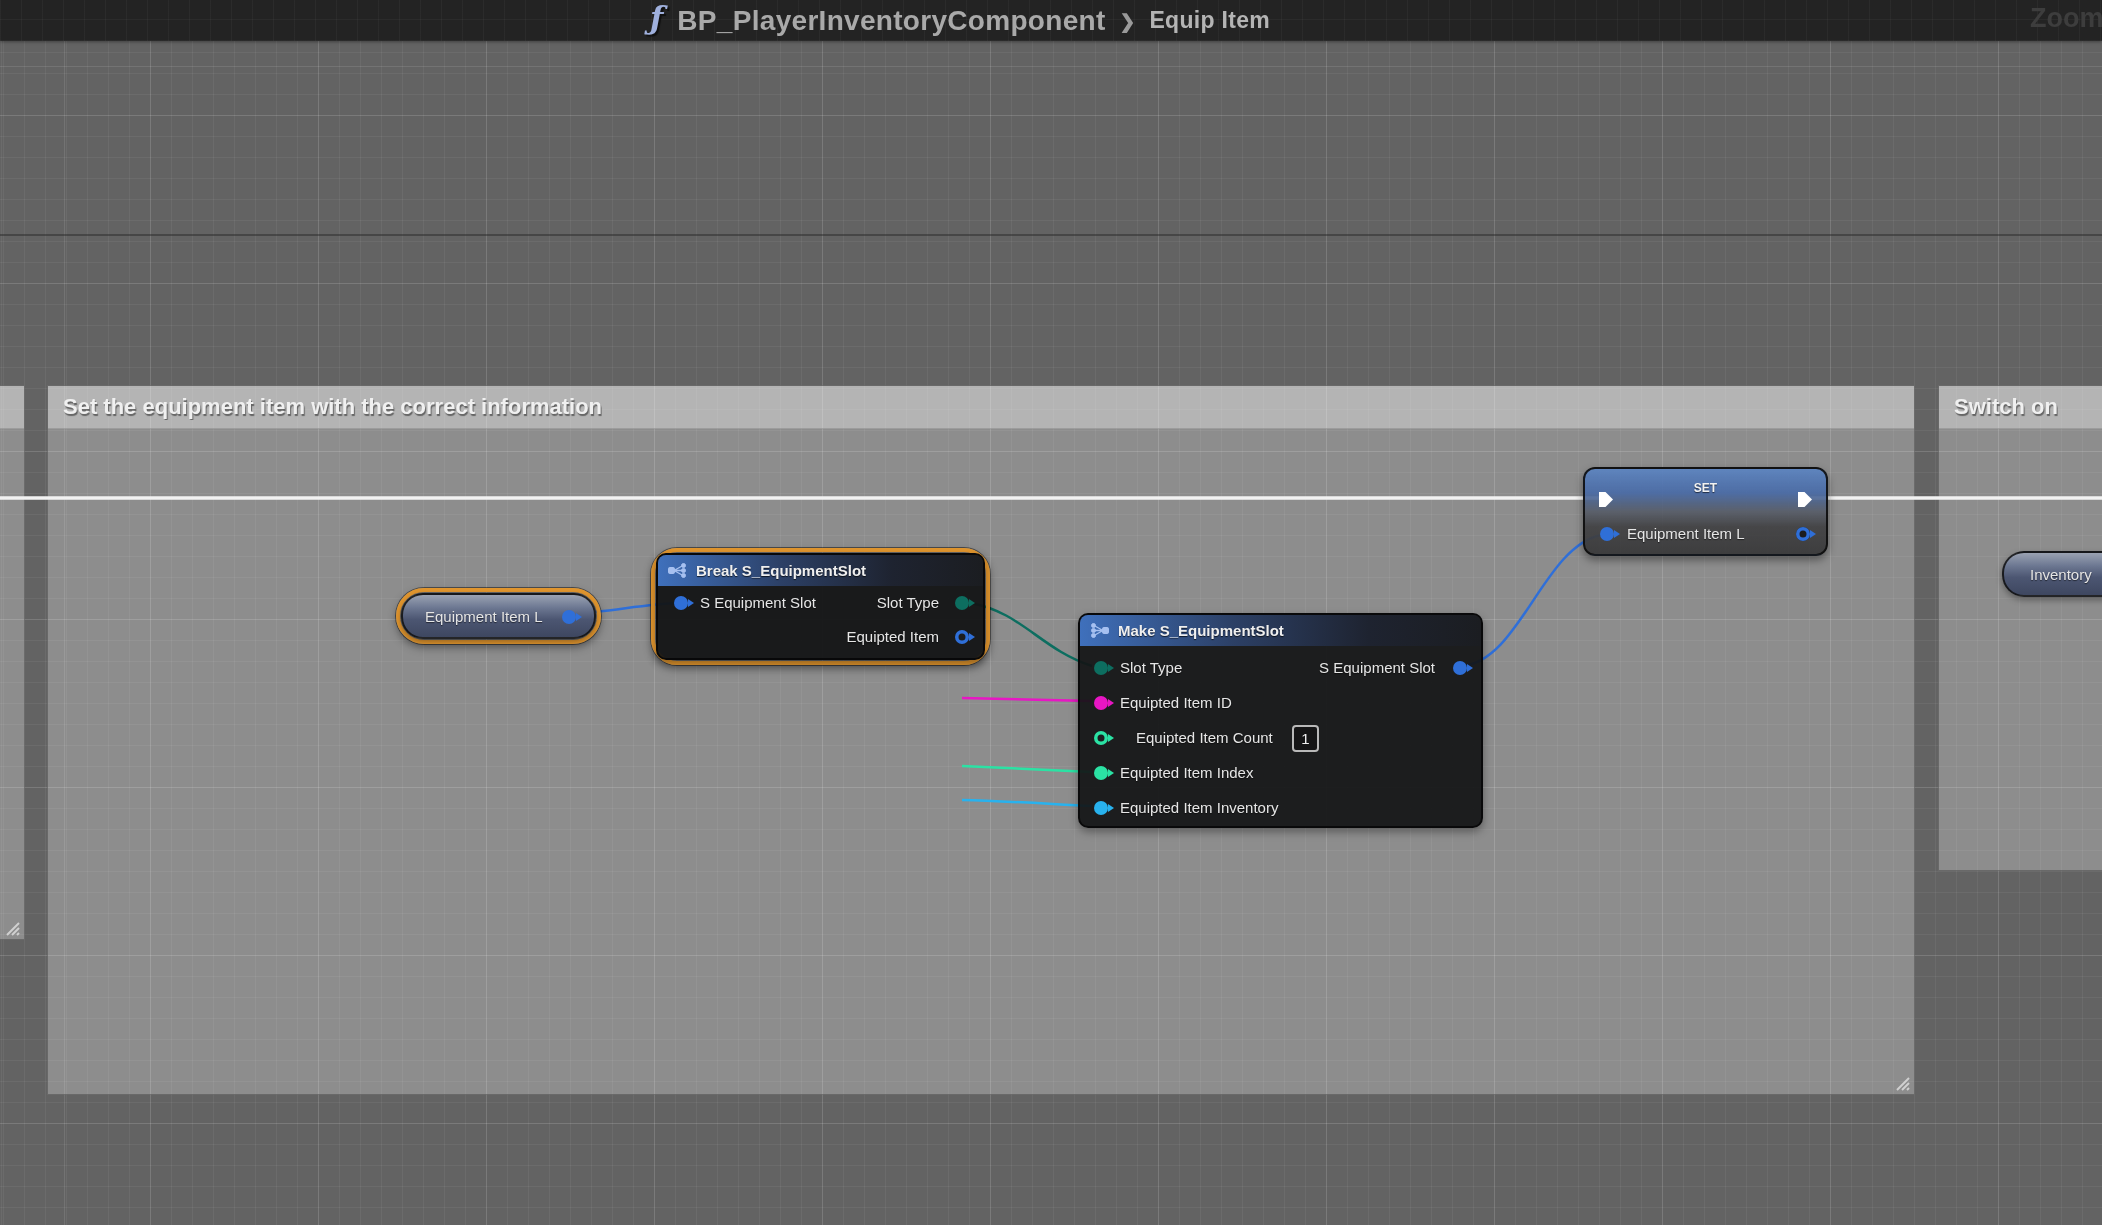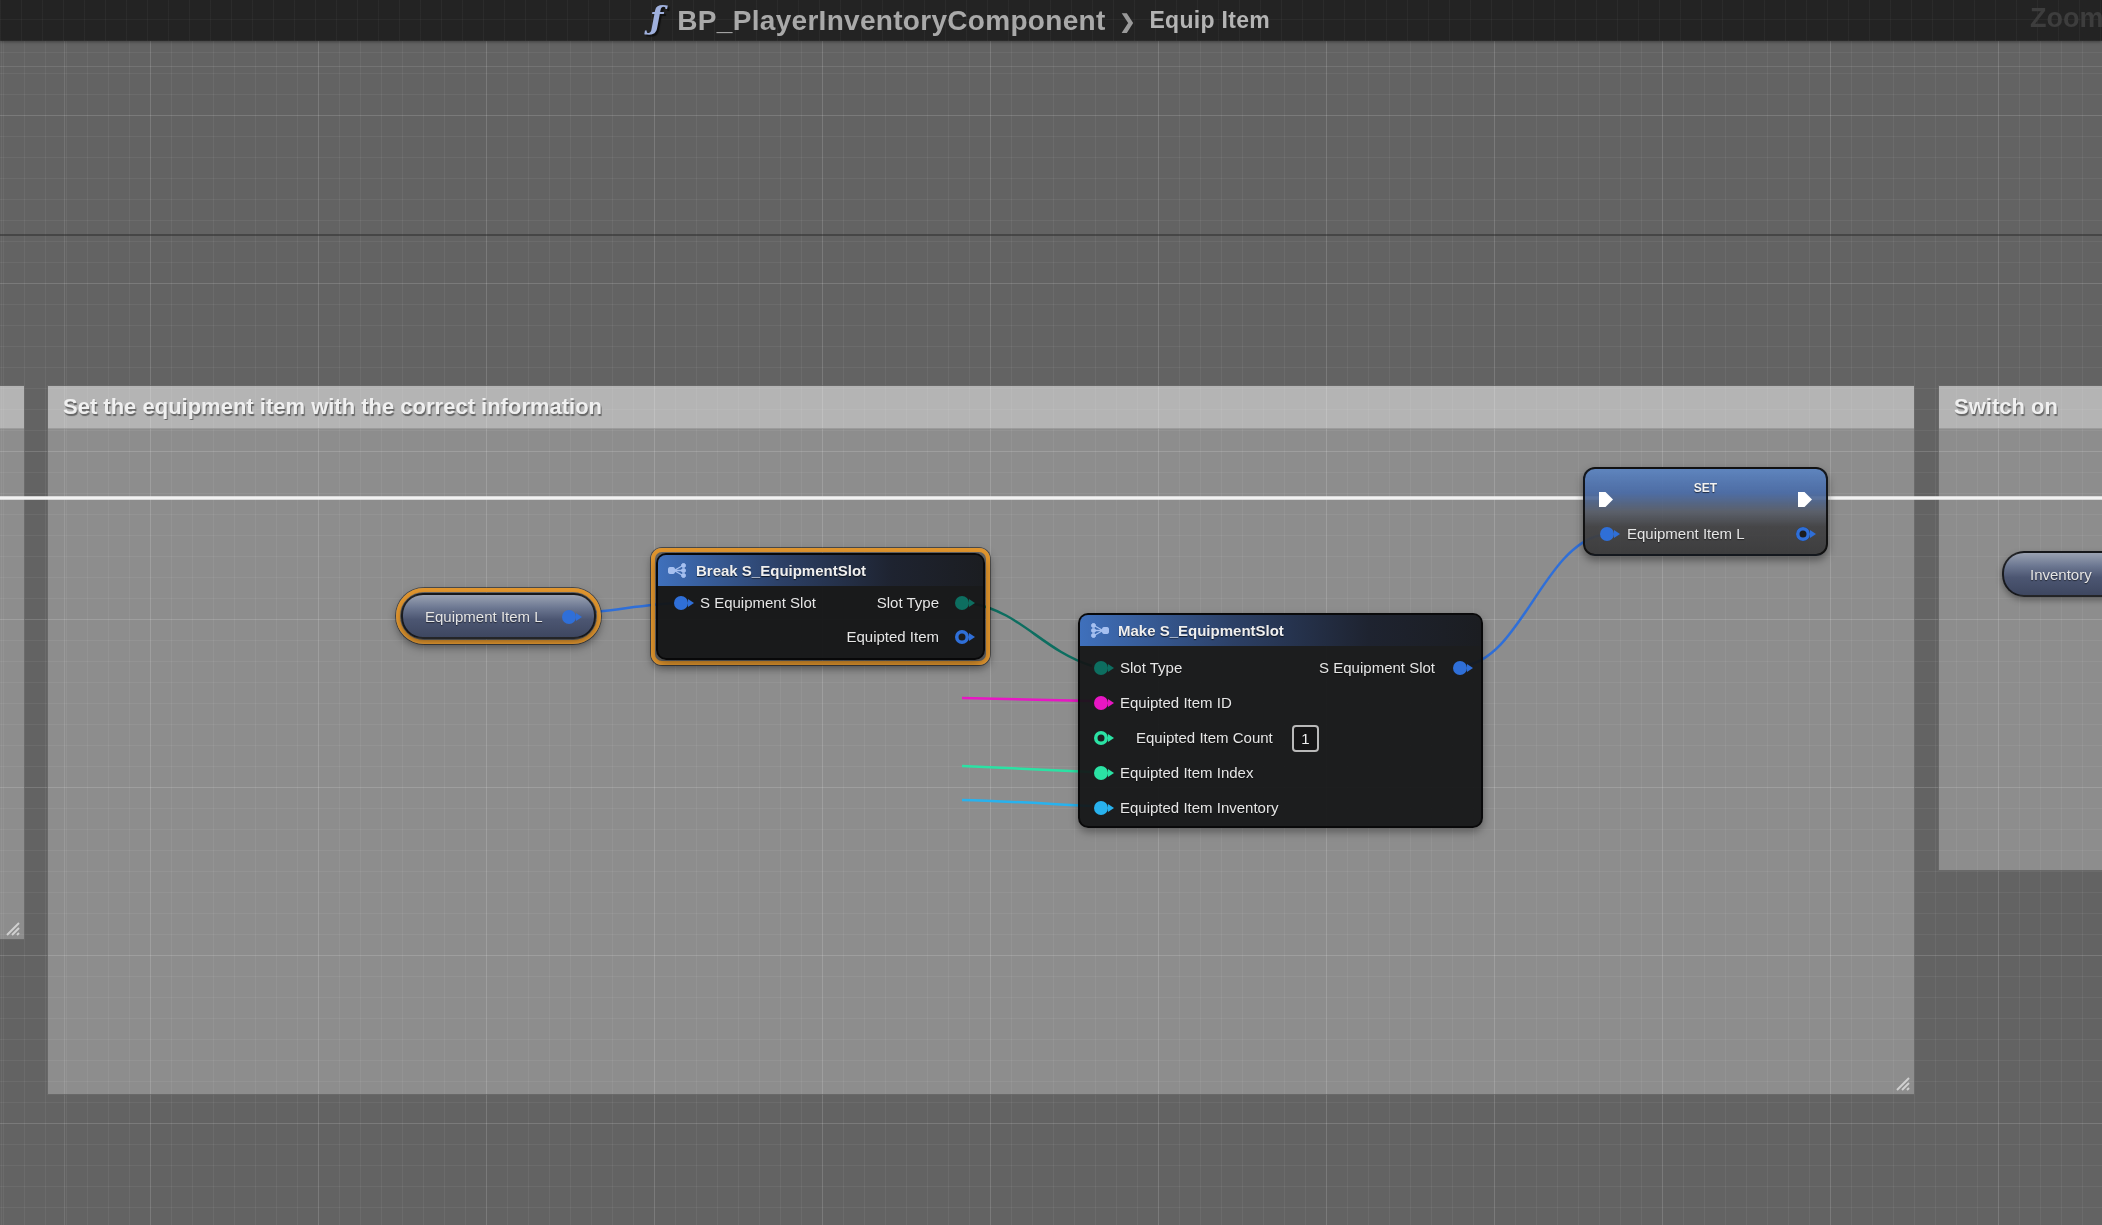--- a/index.html
+++ b/index.html
@@ -58,21 +58,21 @@
   .node-title { font-size:15px; font-weight:bold; color:#efefef;
     text-shadow:0 1px 1px rgba(0,0,0,0.7); white-space:nowrap; }
   .pin-label { position:absolute; font-size:15px; color:#e6e6e6; height:20px;
     line-height:20px; text-shadow:0 1px 1px rgba(0,0,0,0.55); white-space:nowrap; }
   .pin-label.right { text-align:right; }
   .pin { position:absolute; width:14px; height:14px; border-radius:50%;
     background:var(--pc); }
   .pin::after { content:""; position:absolute; left:14px; top:50%; margin-top:-4px;
     border:4px solid transparent; border-left:6px solid var(--pc); }
   .pin.hollow { background:#1c1d1f; box-shadow:inset 0 0 0 3.5px var(--pc); }
-  .selwrap { position:absolute; z-index:4; border:4px solid #e0952e; border-radius:11px;
+  .selwrap { position:absolute; z-index:4; border:4px solid #e0952e; border-radius:26px;
     box-shadow:0 0 0 1px rgba(0,0,0,0.45), 0 4px 8px rgba(0,0,0,0.35);
     background:rgba(25,25,25,0.35); }
   .exec-pin { position:absolute; width:16px; height:17px; }
 
   
   .pill { border-radius:22px;
     background:linear-gradient(180deg,#9aa2b2 0%,#6d7892 30%,#4c5672 58%,#3e4760 100%);
     border:2px solid rgba(15,15,15,0.85); box-shadow:0 3px 6px rgba(0,0,0,0.35); }
 
   

